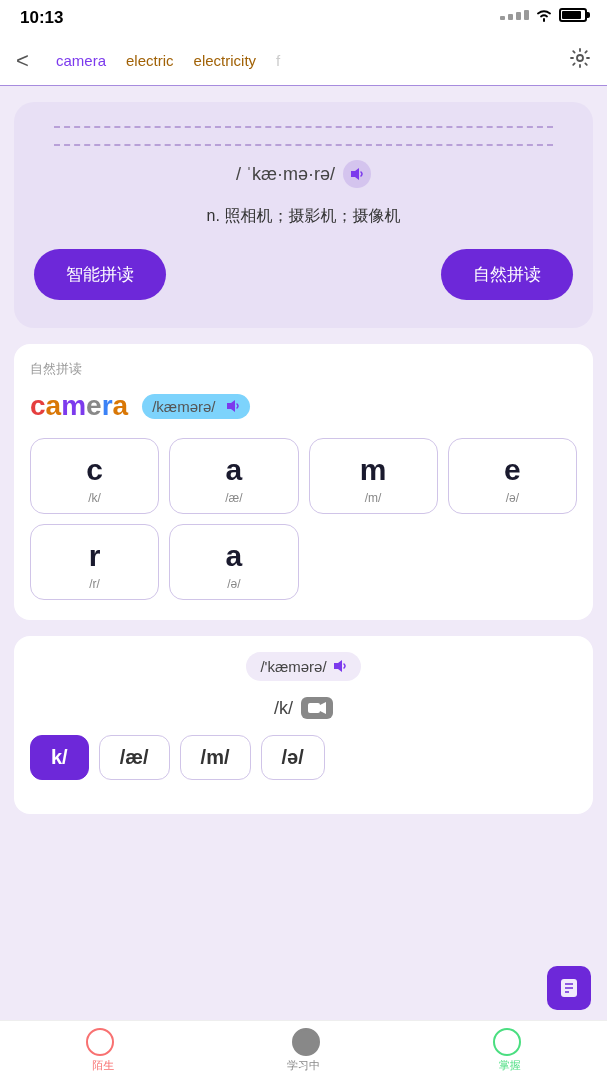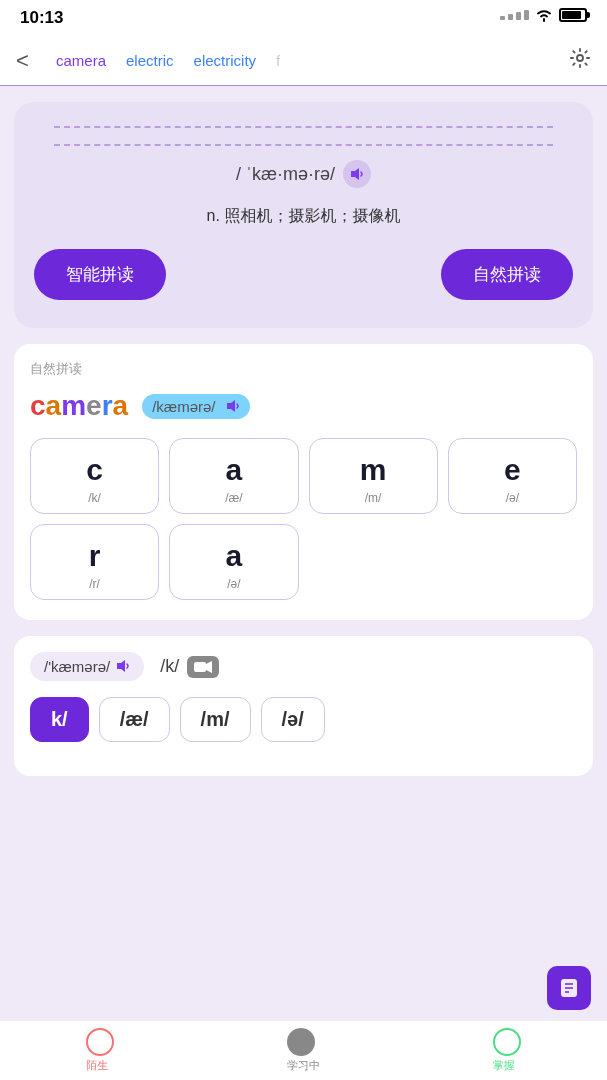--- a/index.html
+++ b/index.html
@@ -82,21 +82,21 @@
     .nav-tabs {
       display: flex;
       flex: 1;
       align-items: center;
       gap: 0;
       overflow: hidden;
     }
     .nav-tab {
       font-size: 15px;
       padding: 2px 10px;
-      color: #3b82f6;
+      color: #a16207;
       white-space: nowrap;
       cursor: pointer;
     }
     .nav-tab.active {
       color: #7c3aed;
       font-weight: 500;
     }
     .nav-tab.faded {
       color: #ccc;
     }
@@ -247,20 +247,21 @@
       display: block;
       margin-top: 4px;
     }
 
     
     .phonetic-study-row {
       display: flex;
       align-items: center;
       gap: 16px;
       margin-bottom: 16px;
+      flex-direction: column;
     }
     .phonetic-study-pill {
       background: #f0eaf8;
       border-radius: 20px;
       padding: 6px 14px;
       font-size: 15px;
       color: #444;
       display: flex; align-items: center; gap: 6px;
     }
     .phonetic-study-k {
@@ -309,21 +310,21 @@
       height: 60px;
       background: #fff;
       display: flex;
       align-items: center;
       justify-content: space-around;
       border-top: 1px solid #eee;
     }
     .bottom-nav-item {
       display: flex;
       flex-direction: column;
-      align-items: flex-start;
+      align-items: flex-end;
       gap: 2px;
       cursor: pointer;
     }
     .bottom-nav-circle {
       width: 28px; height: 28px;
       border-radius: 50%;
       border: 2px solid #ccc;
     }
     .bottom-nav-circle.orange { border-color: #f87171; background: transparent; }
     .bottom-nav-circle.gray { border-color: #888; background: #888; }

